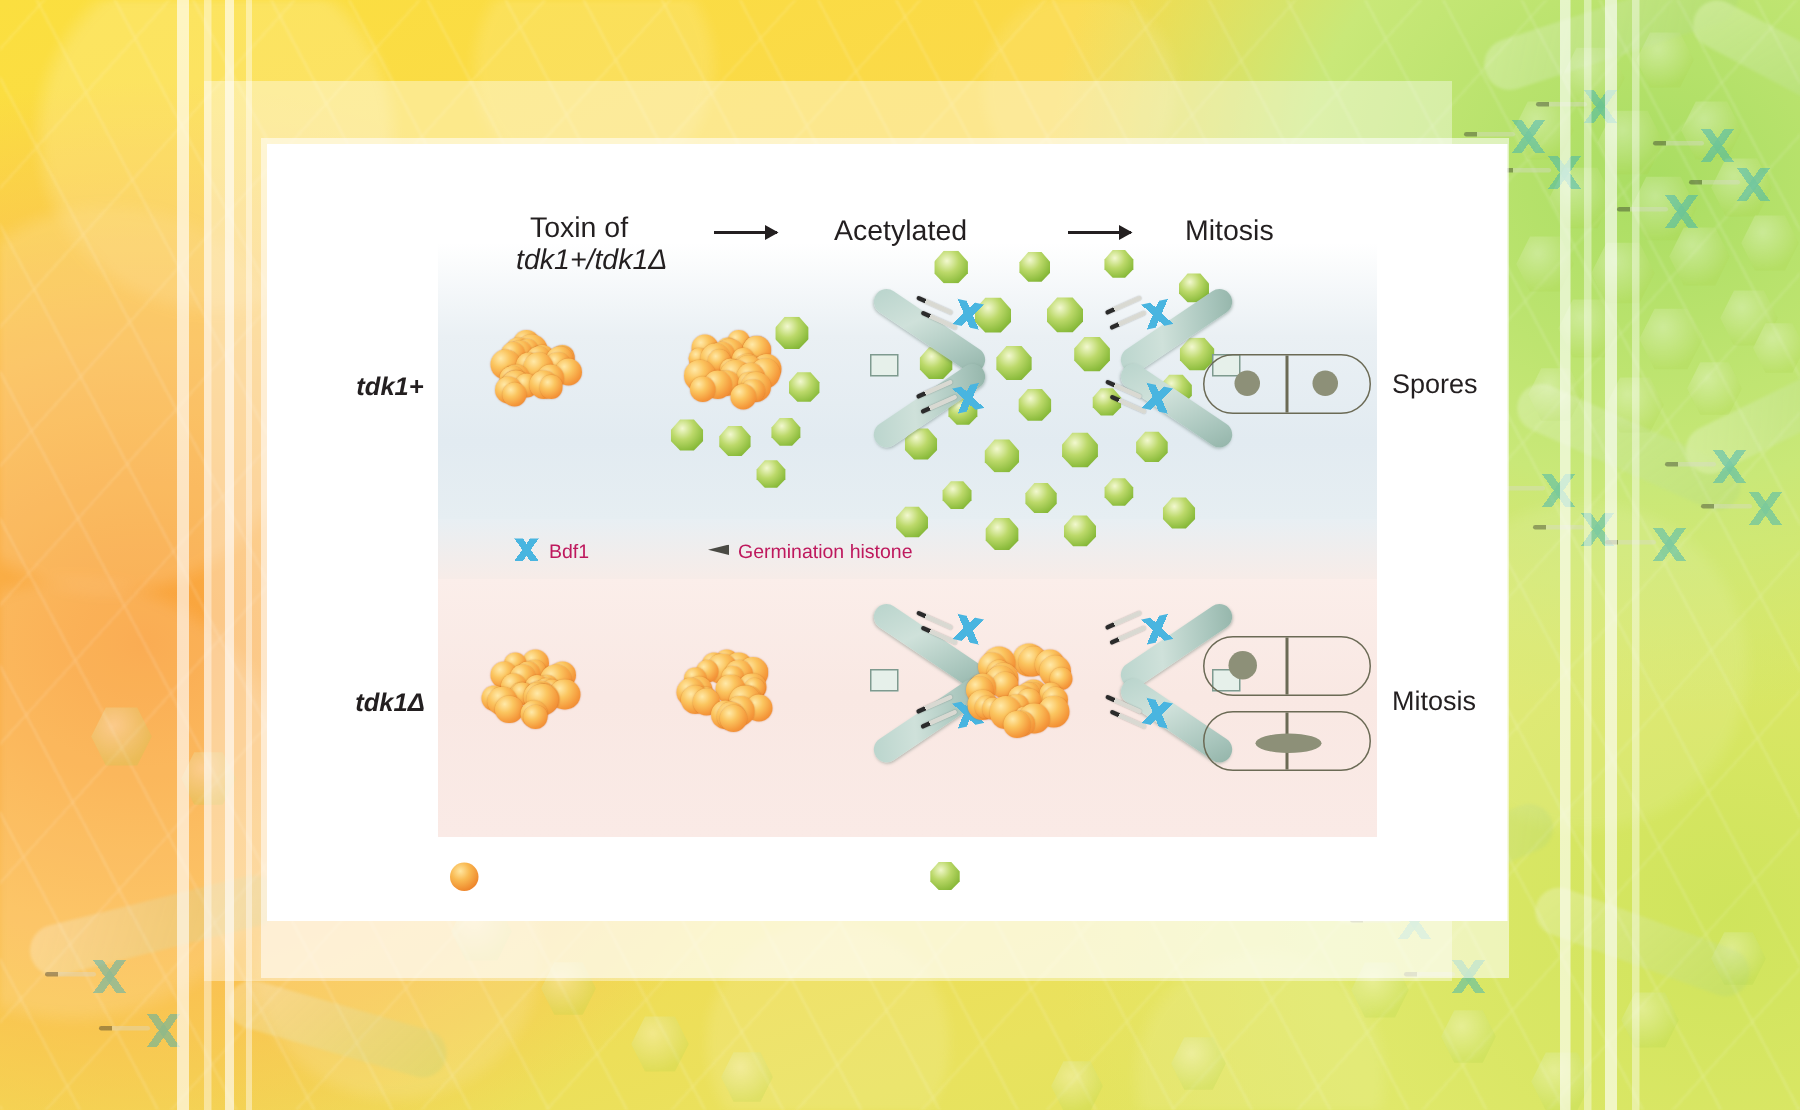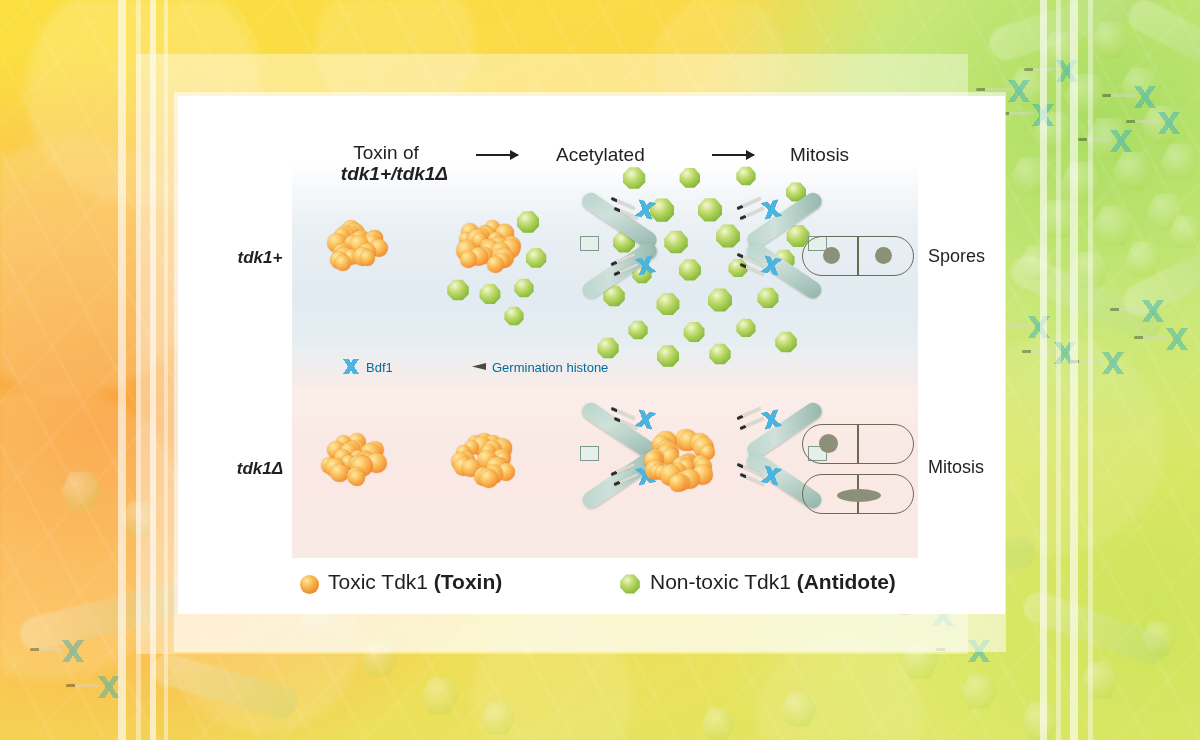--- a/index.html
+++ b/index.html
@@ -70,21 +70,21 @@
   .panel{position:absolute;left:64px;right:0;}
   .panel-top{top:44px;height:184px;
     background:linear-gradient(180deg,#ffffff 0%,#eaf0f4 34%,#e2ebf1 72%,#e6eef2 100%);}
   .panel-bot{top:268px;height:172px;
     background:linear-gradient(180deg,#fbeeea 0%,#f9e8e3 45%,#faeae6 100%);}
   .panel-mid{top:228px;height:40px;
     background:linear-gradient(180deg,#e8eff3 0%,#f7ece8 100%);}
 
   .hdr{position:absolute;color:#231f20;white-space:nowrap;}
   .hdr.t1{left:78px;top:24px;width:160px;text-align:center;font-size:19px;line-height:21px;}
-  .hdr.t1 .it{font-style:italic;font-weight:bold;margin-left:17px;}
+  .hdr.t1 .it{font-style:italic;font-weight:normal;margin-left:17px;}
   .hdr.t2{left:328px;top:26px;font-size:19px;}
   .hdr.t3{left:562px;top:26px;font-size:19px;}
   .arrow{position:absolute;height:2px;background:#231f20;top:36px;}
   .arrow::after{content:"";position:absolute;right:-1px;top:-4px;
     border-left:9px solid #231f20;border-top:5px solid transparent;border-bottom:5px solid transparent;}
 
   .rowlabel{position:absolute;left:0;width:64px;text-align:center;
     font-size:17px;font-style:italic;font-weight:bold;color:#231f20;}
   .outlabel{position:absolute;font-size:18px;color:#231f20;white-space:nowrap;}
 
@@ -106,21 +106,21 @@
   .hbar{position:absolute;height:3.4px;border-radius:2px;
     background:linear-gradient(90deg,#2b2b2b 0 24%, #d9d9d2 24% 100%);
     box-shadow:0 0 1px rgba(0,0,0,.35);}
   .bdf{position:absolute;
     background:
       linear-gradient(55deg, transparent 40%, #49b5e0 40% 60%, transparent 60%),
       linear-gradient(-55deg, transparent 40%, #49b5e0 40% 60%, transparent 60%);}
 
   
   .keyrow{position:absolute;left:64px;top:236px;width:626px;height:28px;}
-  .key-item{position:absolute;font-size:13px;color:#0369a1;white-space:nowrap;}
+  .key-item{position:absolute;font-size:13px;color:#be185d;white-space:nowrap;}
   .key-bdf{position:absolute;width:18px;height:15px;
     background:
       linear-gradient(55deg, transparent 40%, #49b5e0 40% 60%, transparent 60%),
       linear-gradient(-55deg, transparent 40%, #49b5e0 40% 60%, transparent 60%);}
   .key-ah{position:absolute;width:14px;height:7px;
     background:#4a4a44;clip-path:polygon(0 50%,100% 0,100% 100%);}
   .cell{position:absolute;border:1.8px solid #6b6a55;border-radius:999px;background:transparent;}
   .cell .septum{position:absolute;top:0;bottom:0;width:1.8px;background:#6b6a55;}
   .nuc{position:absolute;border-radius:50%;background:#8d9078;}
 
@@ -482,18 +482,16 @@
 
     <div class="keyrow">
       <span class="key-bdf" style="left:50px;top:5px;"></span>
       <span class="key-item" style="left:74px;top:6px;">Bdf1</span>
       <span class="key-ah" style="left:180px;top:9px;"></span>
       <span class="key-item" style="left:200px;top:6px;">Germination histone</span>
     </div>
 
     <div class="legend">
       <span class="leg-dot" style="left:72px;top:9px;"></span>
-      <span class="leg" style="left:100px;top:4px;"><span>Toxic Tdk1 </span><b>(Toxin)</b></span>
       <span class="leg-hex" style="left:392px;top:8px;"></span>
-      <span class="leg" style="left:422px;top:4px;"><span>Non-toxic Tdk1 </span><b>(Antidote)</b></span>
     </div>
   </div>
 </div>
 
 </body></html>

